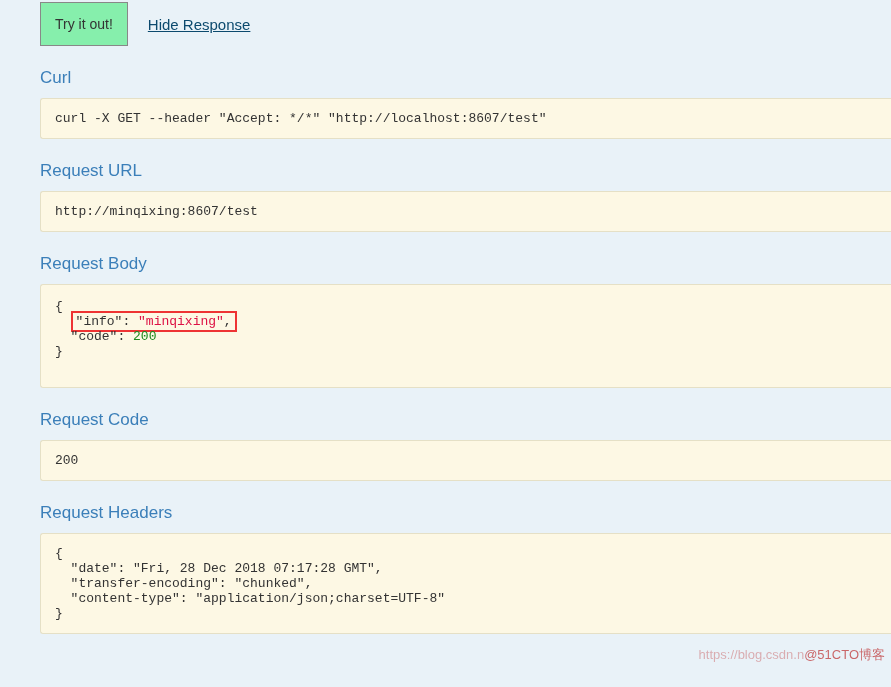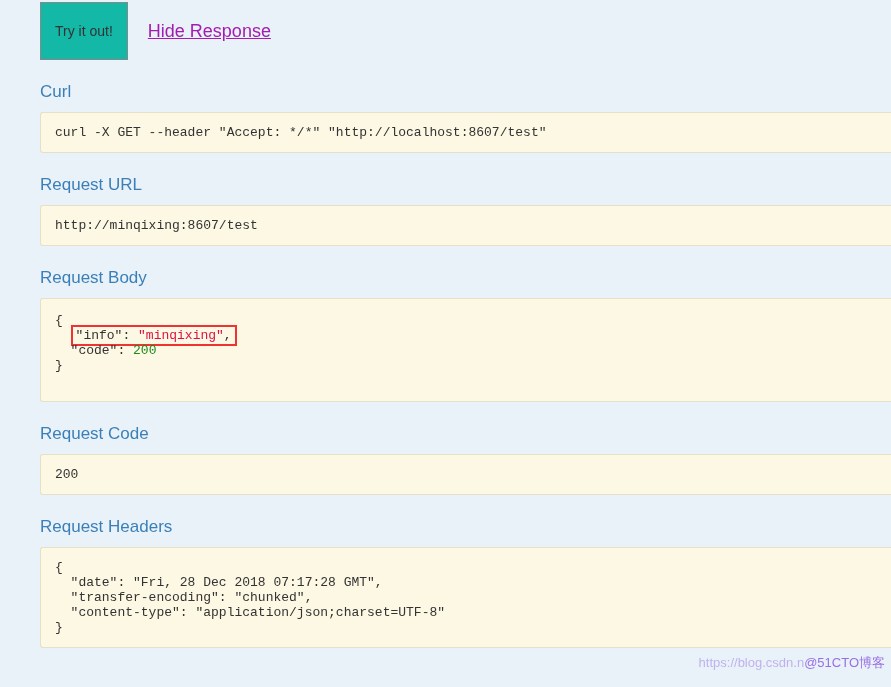--- a/index.html
+++ b/index.html
@@ -7,33 +7,33 @@
       font-family: "Helvetica Neue", Arial, sans-serif;
       background: #e9f2f8;
       padding: 0 0 40px 40px;
       width: 891px;
       color: #333;
       font-size: 14px;
       position: relative;
     }
     .top-row { padding-top: 2px; margin-bottom: 10px; display: flex; align-items: center; gap: 20px; }
     .try-btn {
-      background: #14b8a6;
+      background: #86efac;
       border: 1px solid #888;
-      padding: 20px 14px;
+      padding: 13px 14px;
       font-size: 14px;
       color: #333;
       cursor: pointer;
       font-family: inherit;
     }
     .hide-link {
-      color: #a21caf;
+      color: #0c4a6e;
       text-decoration: underline;
       cursor: pointer;
-      font-size: 18px;
+      font-size: 15px;
       text-align: center;
     }
     .section-title {
       color: #3b7fb9;
       font-size: 17px;
       font-weight: 500;
       margin: 22px 0 10px 0;
     }
     .code-box {
       background: #fdf8e4;
@@ -52,22 +52,22 @@
       border: 2px solid #e33;
       padding: 1px 3px;
       display: inline;
     }
     .json-key { color: #333; }
     .json-str { color: #d14; }
     .json-num { color: #1c8a1c; }
     .watermark {
       position: absolute;
       right: 6px;
-      bottom: 16px;
-      color: #6d28d9;
+      bottom: 10px;
+      color: #b91c1c;
       font-size: 13px;
       opacity: 0.65;
       pointer-events: none;
     }
     .watermark .faint { opacity: 0.5; }
   </style>
 </head>
 <body>
 
 <div class="top-row">

